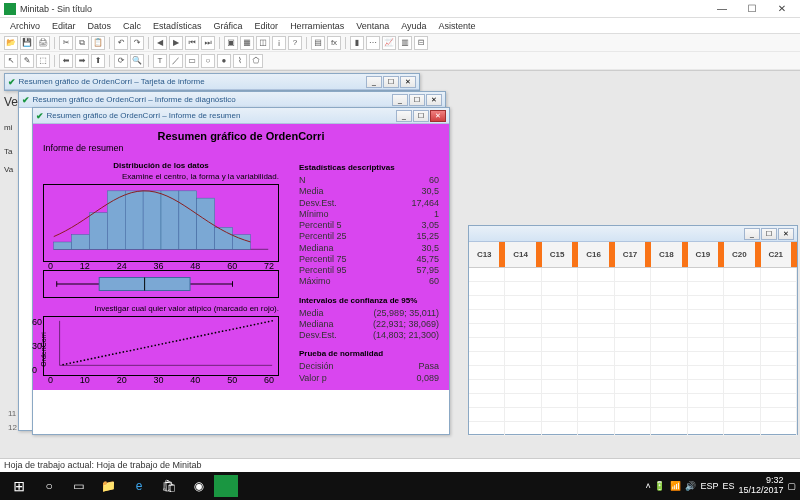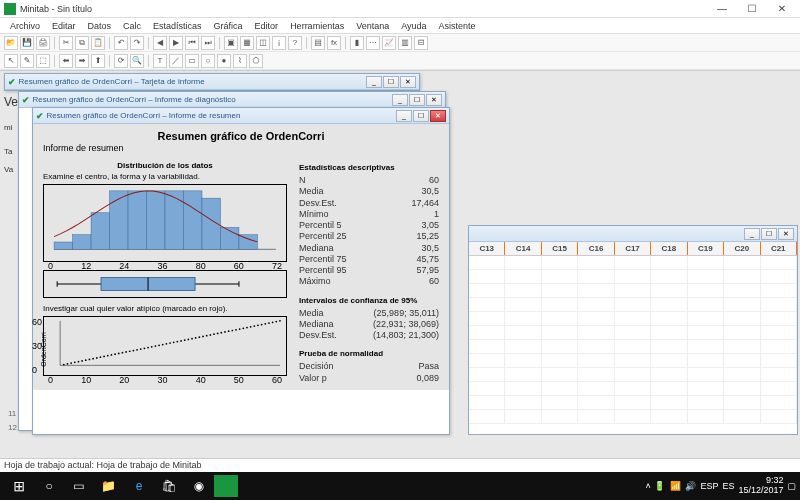--- a/index.html
+++ b/index.html
@@ -16,44 +16,44 @@
 .tbtn { width: 14px; height: 14px; background: #fff; border: 1px solid #ccc; display: flex; align-items: center; justify-content: center; font-size: 8px; color: #555; cursor: pointer; }
 .sep { width: 1px; height: 12px; background: #ccc; margin: 0 2px; }
 .workspace { position: relative; height: 396px; background: #e8e8e8; }
 .subwin { position: absolute; background: #fff; border: 1px solid #8ba8c4; box-shadow: 1px 1px 3px rgba(0,0,0,0.2); }
 .subwin-titlebar { height: 16px; background: linear-gradient(#e8f0f8,#d4e4f4); display: flex; align-items: center; padding: 0 3px; border-bottom: 1px solid #b0c4de; }
 .subwin-titlebar .check { color: #1a9641; font-weight: bold; margin-right: 3px; }
 .subwin-titlebar .title { flex: 1; font-size: 8px; color: #2a5a8a; }
 .subwin-controls { display: flex; gap: 1px; }
 .subwin-btn { width: 16px; height: 12px; border: 1px solid #a0b4ce; background: linear-gradient(#f8f8f8,#e8e8e8); font-size: 7px; display: flex; align-items: center; justify-content: center; cursor: pointer; }
 .subwin-btn.close { background: linear-gradient(#f08080,#d04040); color: #fff; border-color: #a03030; }
-.report { padding: 6px 10px; background: #e5e5e5; }
+.report { padding: 6px 10px; background: #d946ef; }
 .report-title { text-align: center; font-size: 11px; font-weight: bold; margin-bottom: 1px; }
 .report-subtitle { font-size: 9px; margin-bottom: 6px; }
-.report-body { display: flex; gap: 12px; }
+.report-body { display: flex; gap: 20px; }
 .report-left { flex: 1; }
 .report-right { width: 140px; font-size: 8px; }
 .section-title { font-size: 8px; font-weight: bold; text-align: center; margin: 2px 0; }
-.section-sub { font-size: 8px; text-align: left; margin-bottom: 3px; }
+.section-sub { font-size: 8px; text-align: right; margin-bottom: 3px; }
 .chart-box { border: 1px solid #000; height: 78px; position: relative; margin-bottom: 8px; }
 .boxplot-box { border: 1px solid #000; height: 28px; position: relative; margin-bottom: 6px; display: flex; align-items: center; }
 .order-box { border: 1px solid #000; height: 60px; position: relative; }
 .stats-head { font-weight: bold; margin: 4px 0 3px; font-size: 8px; }
 .stats-row { display: flex; justify-content: space-between; font-size: 8px; line-height: 1.25; }
 .stats-row .k { color: #333; }
 .stats-row .v { color: #333; text-align: right; }
 .statusbar { position: absolute; bottom: 28px; left: 0; right: 0; height: 14px; background: #fff; border-top: 1px solid #ccc; padding: 1px 4px; font-size: 8px; color: #333; }
 .taskbar { position: absolute; bottom: 0; left: 0; right: 0; height: 28px; background: #101010; display: flex; align-items: center; padding: 0 4px; }
 .task-btn { width: 30px; height: 24px; display: flex; align-items: center; justify-content: center; color: #fff; font-size: 12px; cursor: pointer; }
 .task-btn.start { font-size: 14px; }
 .tray { margin-left: auto; display: flex; align-items: center; gap: 4px; color: #fff; font-size: 8px; }
 .tray .clock { text-align: right; line-height: 1.1; font-size: 8px; }
 .worksheet-win { position: absolute; right: 2px; top: 154px; width: 330px; height: 210px; background: #fff; border: 1px solid #8ba8c4; }
 .ws-header { display: flex; background: #f4f4f4; border-bottom: 1px solid #ccc; }
-.ws-col { flex: 1; text-align: center; font-size: 8px; padding: 2px 0; border-right: 1px solid #f97316; font-weight: bold; color: #444; }
+.ws-col { flex: 1; text-align: center; font-size: 8px; padding: 8px 0; border-right: 6px solid #f97316; font-weight: bold; color: #444; }
 .ws-grid { display: grid; grid-template-columns: repeat(9, 1fr); }
 .ws-cell { border-right: 1px solid #eee; border-bottom: 1px solid #eee; height: 14px; }
 svg .bar { fill: #7ba8d4; stroke: #3a6a9a; stroke-width: 0.5; }
 svg .curve { fill: none; stroke: #8b1a1a; stroke-width: 1; }
 svg .dot { fill: #000; }
 </style>
 </head>
 <body>
 
 <div class="titlebar">
@@ -330,21 +330,21 @@
                 <rect class="bar" x="156.66666666666666" y="13.5" width="18.333333333333343" height="52.5"></rect>
                 <rect class="bar" x="175" y="43.5" width="18.333333333333343" height="22.5"></rect>
                 <rect class="bar" x="193.33333333333334" y="51" width="18.333333333333314" height="15"></rect>
                 <path class="curve" d="M10,52.9433048440411 L16.11111111111111,50.15666060597021 L22.22222222222222,47.02576133083129 L28.333333333333332,43.57222633893308 L34.44444444444444,39.83551793159263 L40.55555555555556,35.87394310568418 L46.666666666666664,31.764504824875914 L52.77777777777778,27.60142499180268 L58.888888888888886,23.493262420741864 L65,19.55867391764547 L71.11111111111111,15.921002965867615 L77.22222222222223,12.702013213714409 L83.33333333333333,10.015196351108429 L89.44444444444444,7.959160415763968 L95.55555555555556,6.611632837178682 L101.66666666666667,6.0245858271340325 L107.77777777777777,6.220910113017553 L113.88888888888889,7.19293375614992 L120,8.902919654149692 L126.11111111111111,11.285496756770904 L132.22222222222223,14.251806658917225 L138.33333333333334,17.694998970159567 L144.44444444444446,21.496602082605044 L150.55555555555554,25.53324134106768 L156.66666666666666,29.68317784568096 L162.77777777777777,33.83219470912069 L168.88888888888889,37.87845380971693 L175,41.73607069872748 L181.11111111111111,45.33729190848901 L187.22222222222223,48.63329125343364 L193.33333333333334,51.5937159495149 L199.44444444444446,54.2051995317114 L205.55555555555554,56.46911135909561 L211.66666666666666,58.39883142339814"></path>
               </svg>
             <div id="hist-xaxis" style="position:absolute;left:0;right:0;bottom:-10px;display:flex;justify-content:space-between;padding:0 4px;font-size:7px;">
                 <span>0</span>
                 <span>12</span>
                 <span>24</span>
                 <span>36</span>
-                <span>80</span>
+                <span>48</span>
                 <span>60</span>
                 <span>72</span>
               </div>
           </div>
           <div class="boxplot-box">
             <svg width="100%" height="100%" viewBox="0 0 240 28" preserveAspectRatio="none" id="box-svg">
                 <line x1="13.055555555555555" y1="14" x2="56.59722222222222" y2="14" stroke="#000"></line>
                 <line x1="149.79166666666666" y1="14" x2="193.33333333333334" y2="14" stroke="#000"></line>
                 <rect x="56.59722222222222" y="7" width="93.19444444444443" height="14" fill="#7ba8d4" stroke="#3a6a9a"></rect>
                 <line x1="103.19444444444444" y1="7" x2="103.19444444444444" y2="21" stroke="#000"></line>

